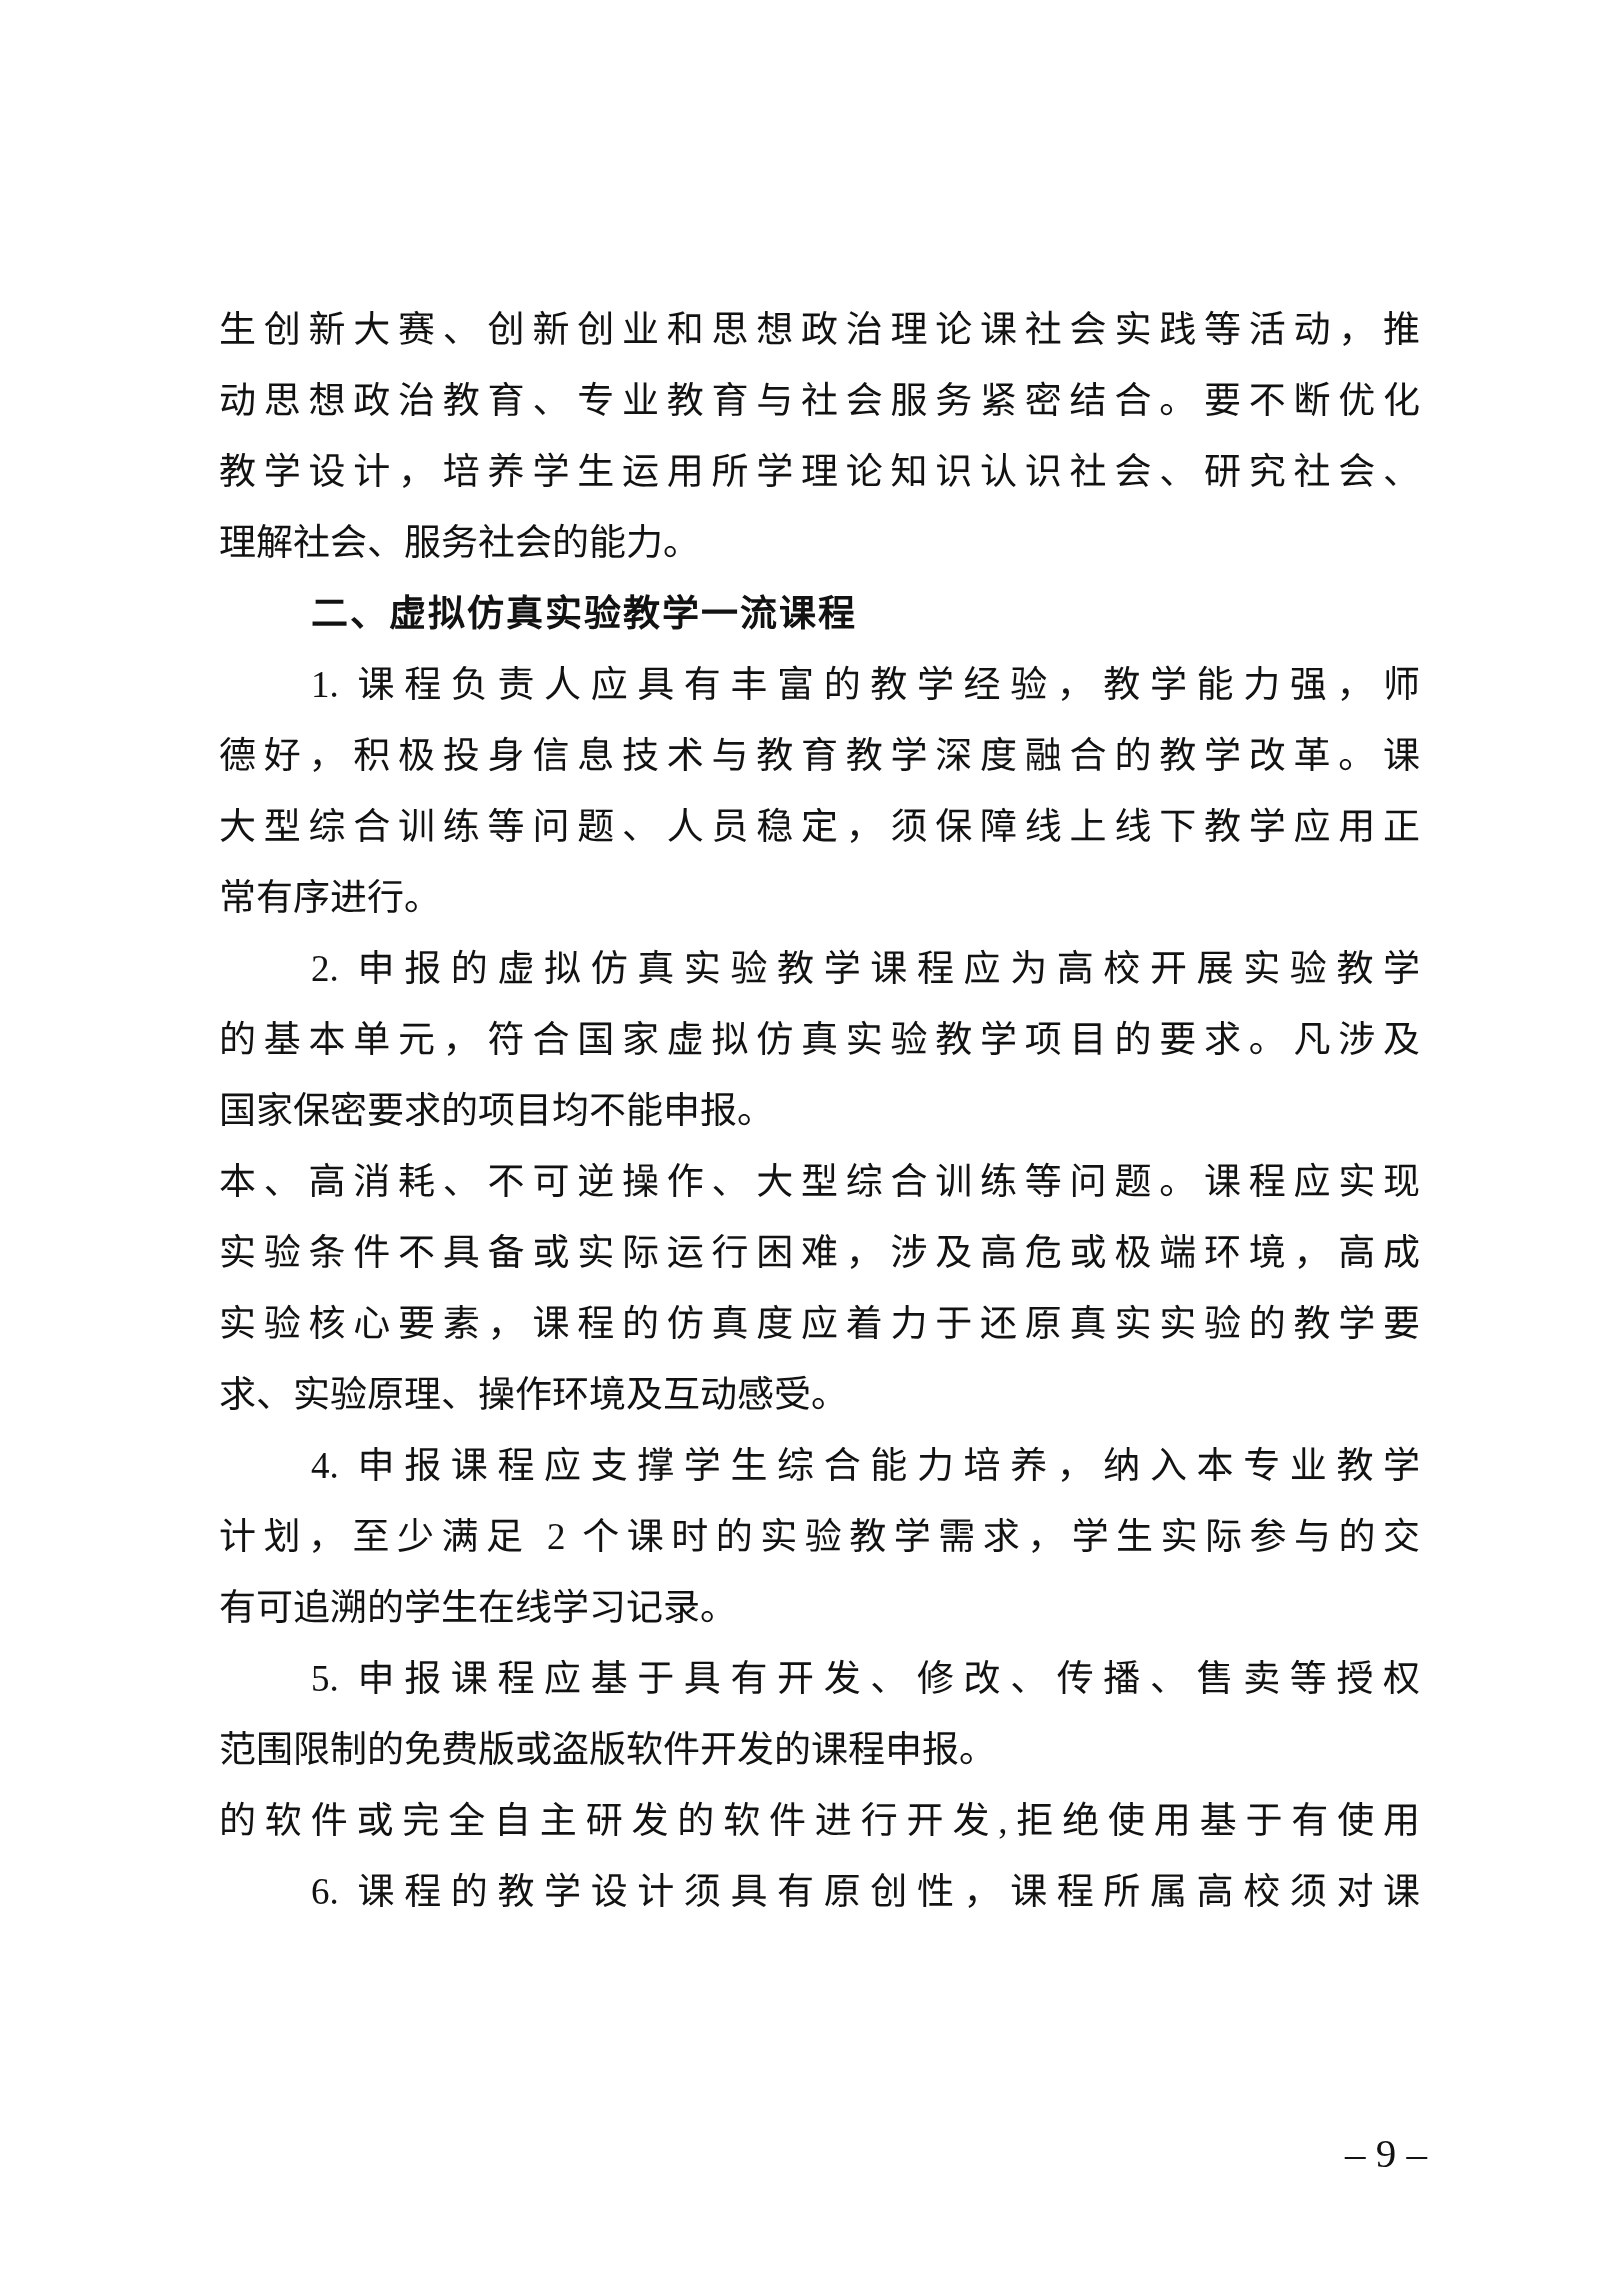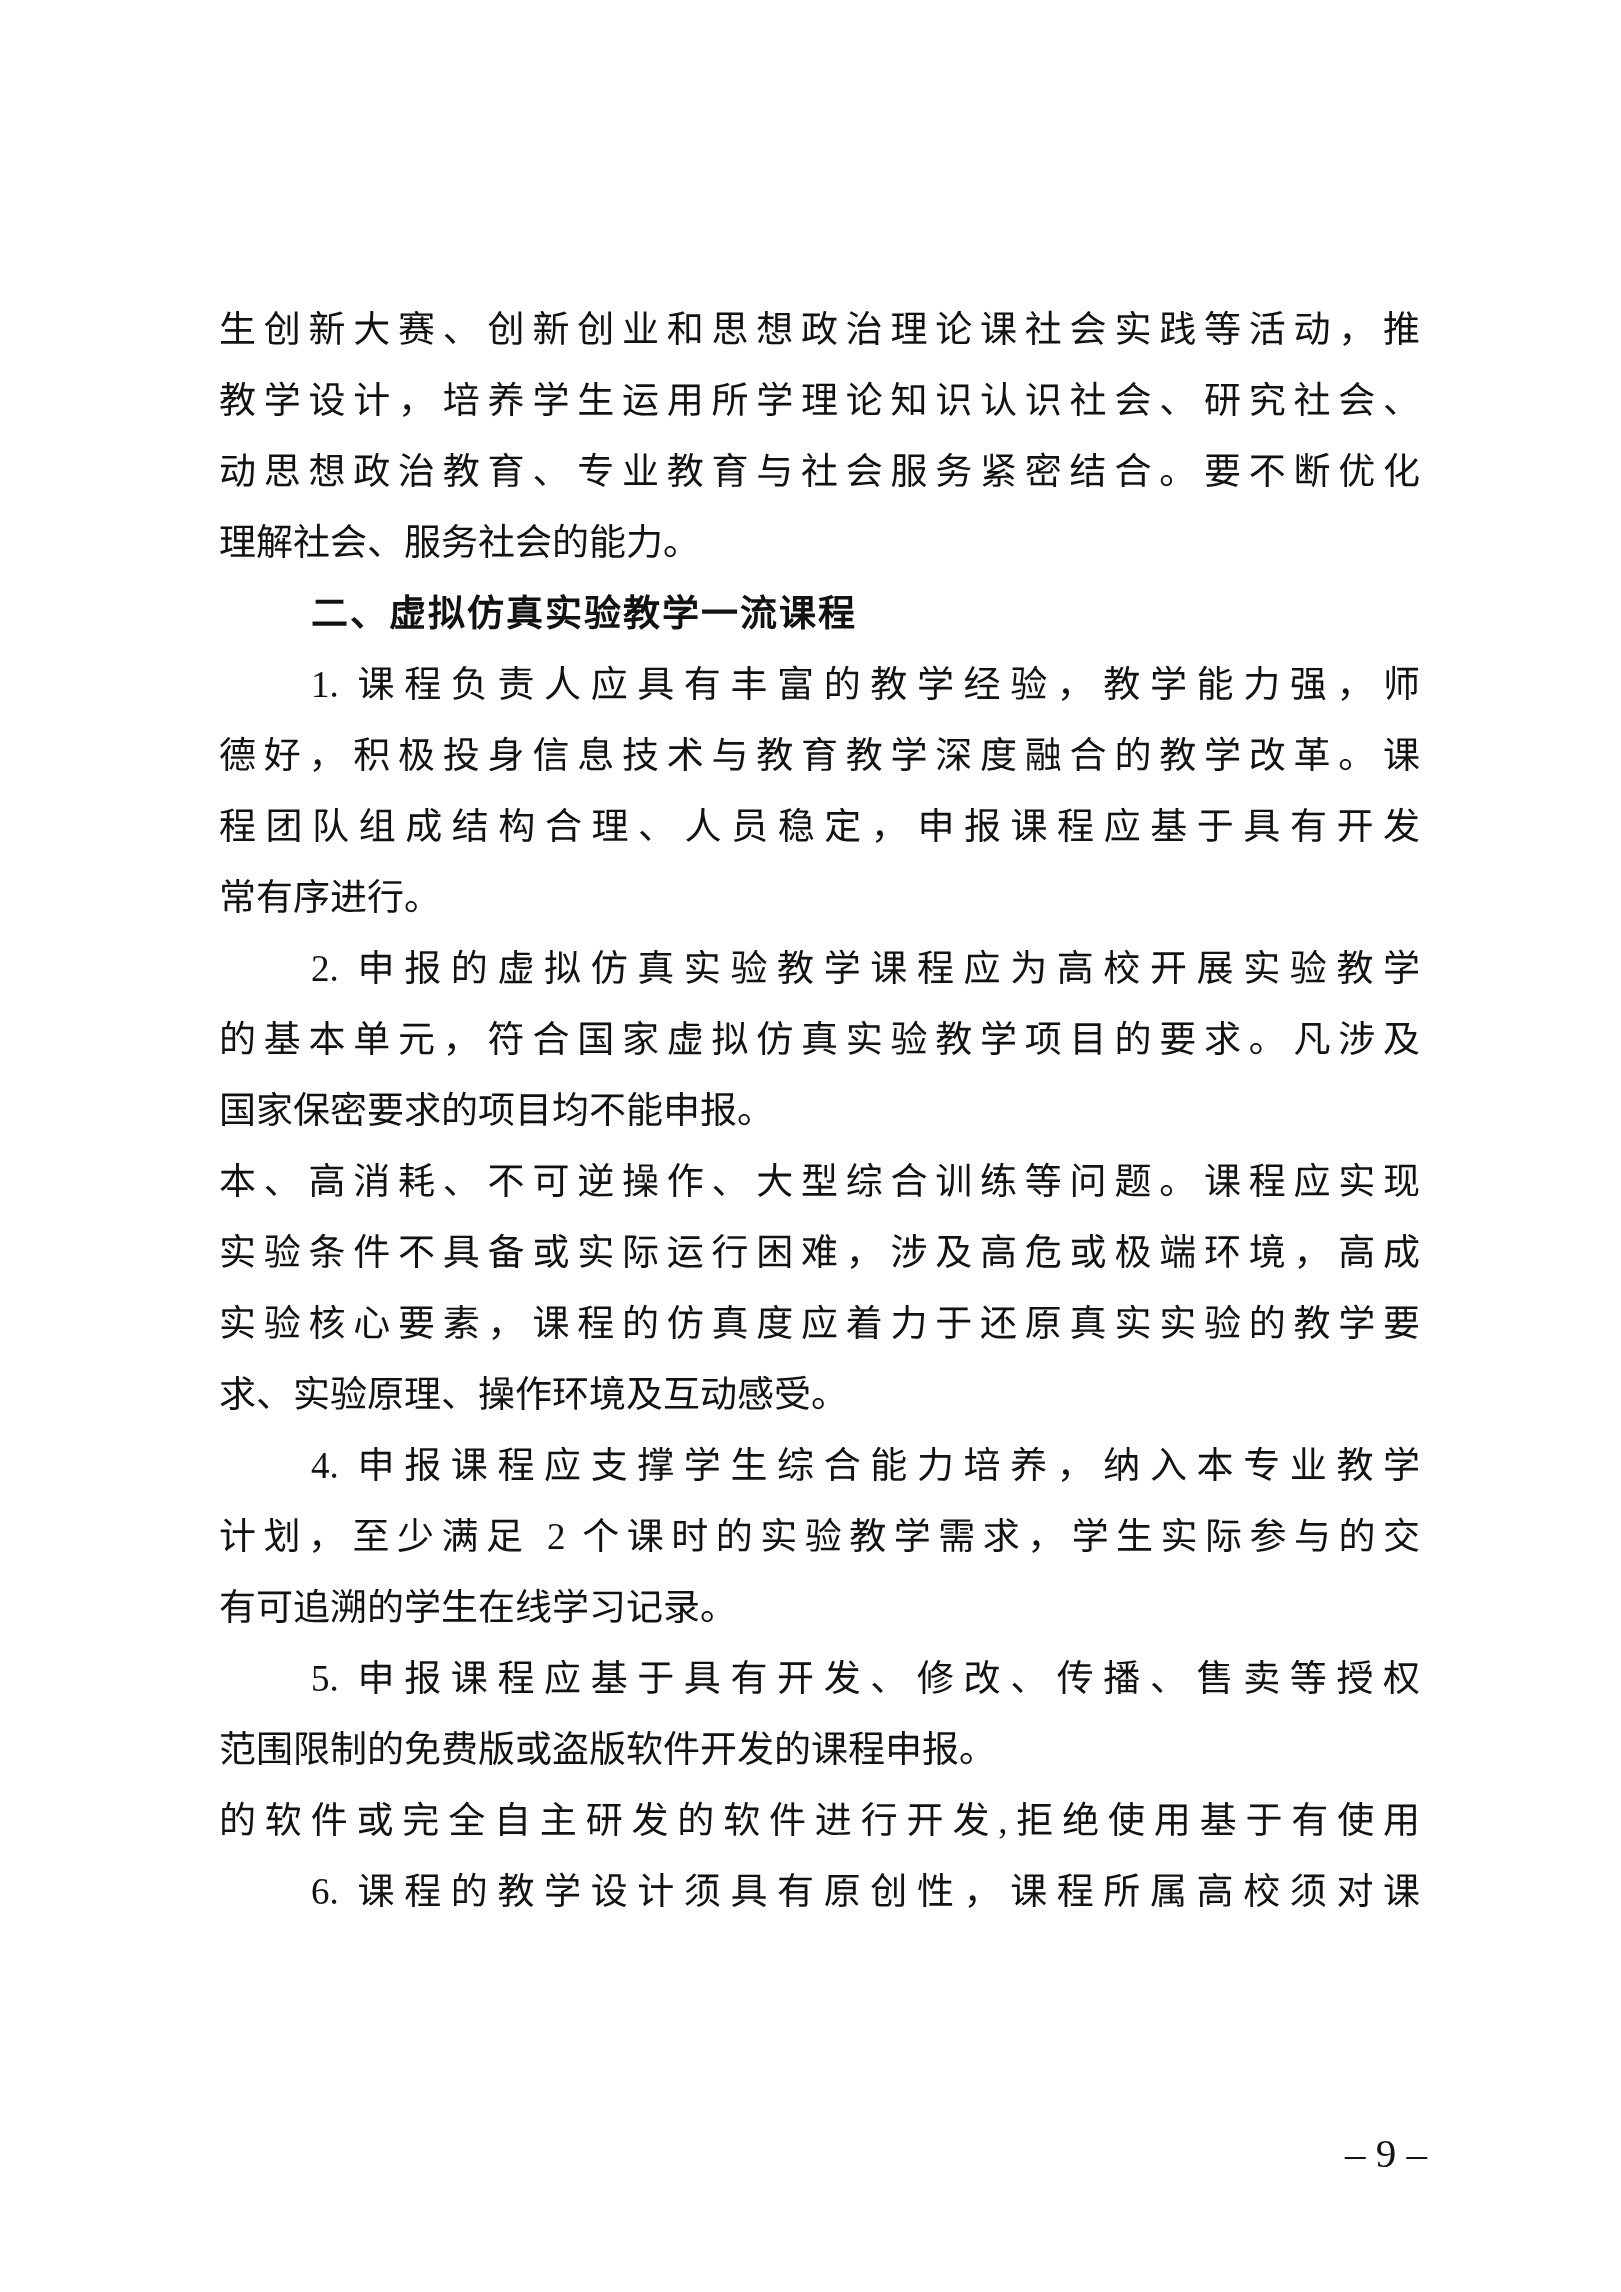--- a/index.html
+++ b/index.html
@@ -50,27 +50,27 @@
     color: #121212;
     white-space: pre;
   }
 </style>
 </head>
 <body>
 
 <div class="page" style="background: rgb(255, 255, 255); color: rgb(18, 18, 18);">
   <main class="text-block">
       <div class="line">生创新大赛、创新创业和思想政治理论课社会实践等活动，推</div>
+      <div class="line">动思想政治教育、专业教育与社会服务紧密结合。要不断优化</div>
       <div class="line">教学设计，培养学生运用所学理论知识认识社会、研究社会、</div>
-      <div class="line">动思想政治教育、专业教育与社会服务紧密结合。要不断优化</div>
       <div class="line no-fill">理解社会、服务社会的能力。</div>
       <div class="line no-fill indent heading">二、虚拟仿真实验教学一流课程</div>
       <div class="line indent">1. 课程负责人应具有丰富的教学经验，教学能力强，师</div>
       <div class="line">德好，积极投身信息技术与教育教学深度融合的教学改革。课</div>
-      <div class="line">程团队组成结构合理、人员稳定，申报课程应基于具有开发</div>
+      <div class="line">大型综合训练等问题、人员稳定，须保障线上线下教学应用正</div>
       <div class="line no-fill">常有序进行。</div>
       <div class="line indent">2. 申报的虚拟仿真实验教学课程应为高校开展实验教学</div>
       <div class="line">的基本单元，符合国家虚拟仿真实验教学项目的要求。凡涉及</div>
       <div class="line no-fill">国家保密要求的项目均不能申报。</div>
       <div class="line">本、高消耗、不可逆操作、大型综合训练等问题。课程应实现</div>
       <div class="line">实验条件不具备或实际运行困难，涉及高危或极端环境，高成</div>
       <div class="line">实验核心要素，课程的仿真度应着力于还原真实实验的教学要</div>
       <div class="line no-fill">求、实验原理、操作环境及互动感受。</div>
       <div class="line indent">4. 申报课程应支撑学生综合能力培养，纳入本专业教学</div>
       <div class="line">计划，至少满足 2 个课时的实验教学需求，学生实际参与的交</div>

